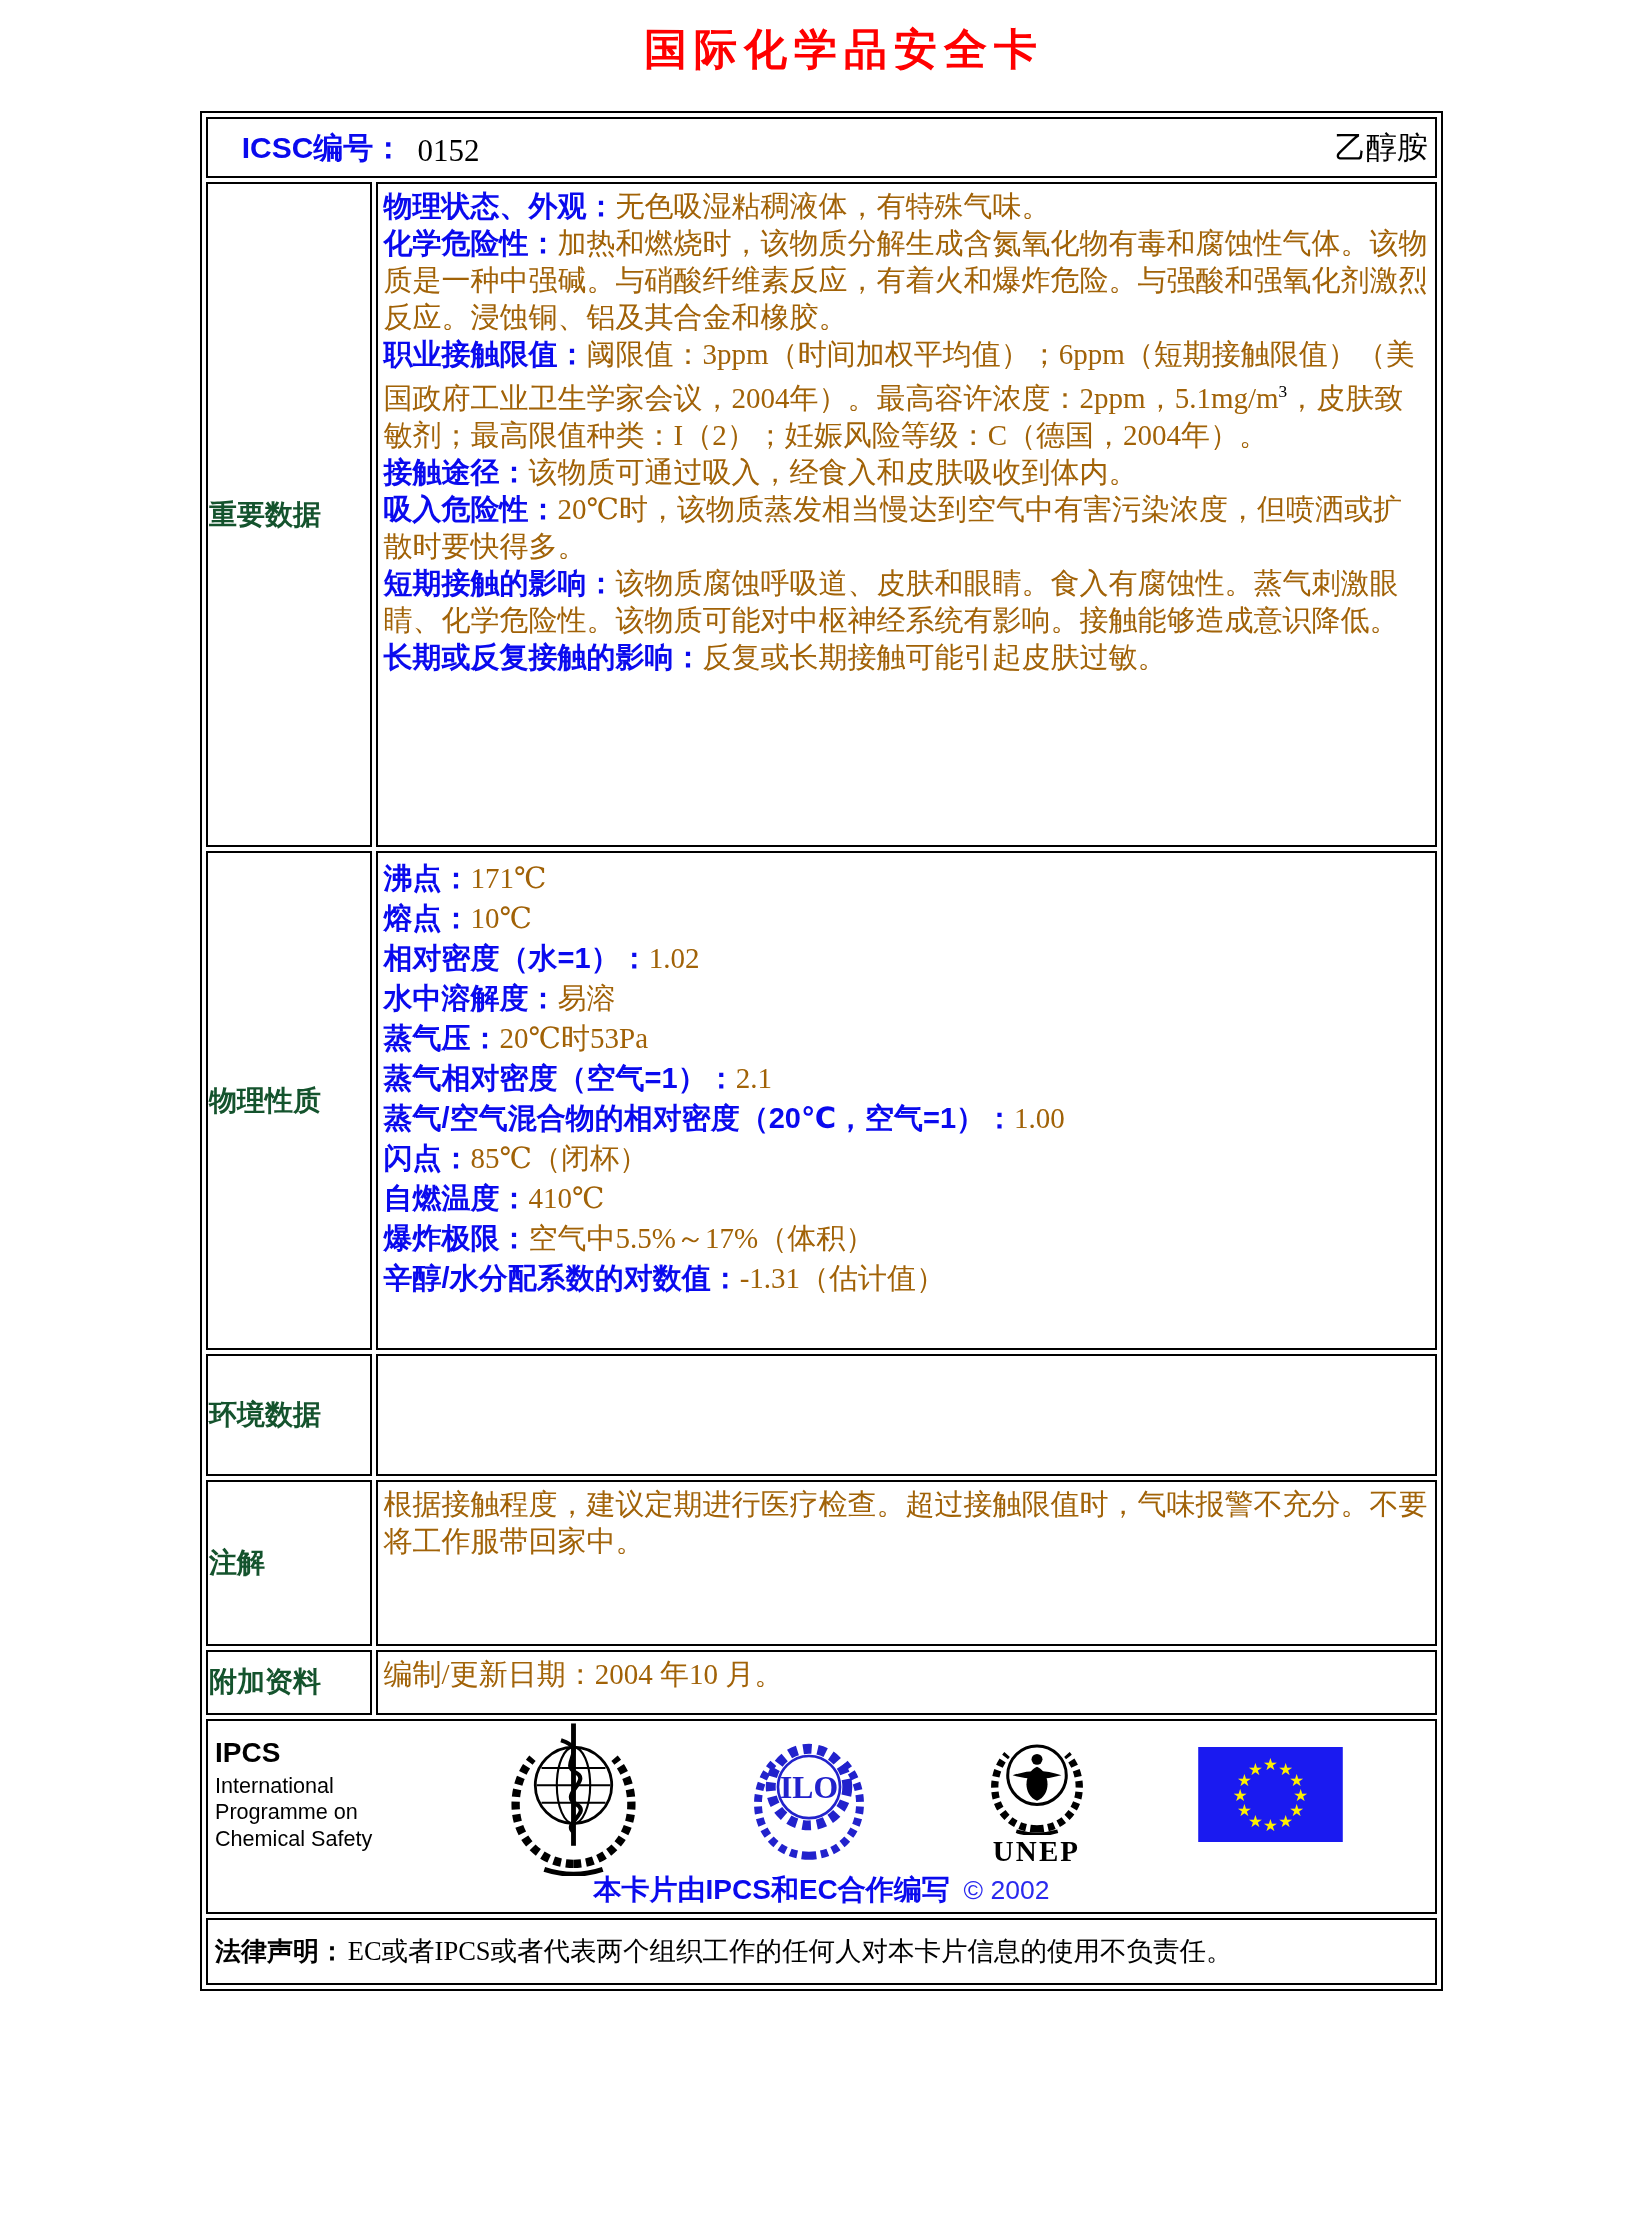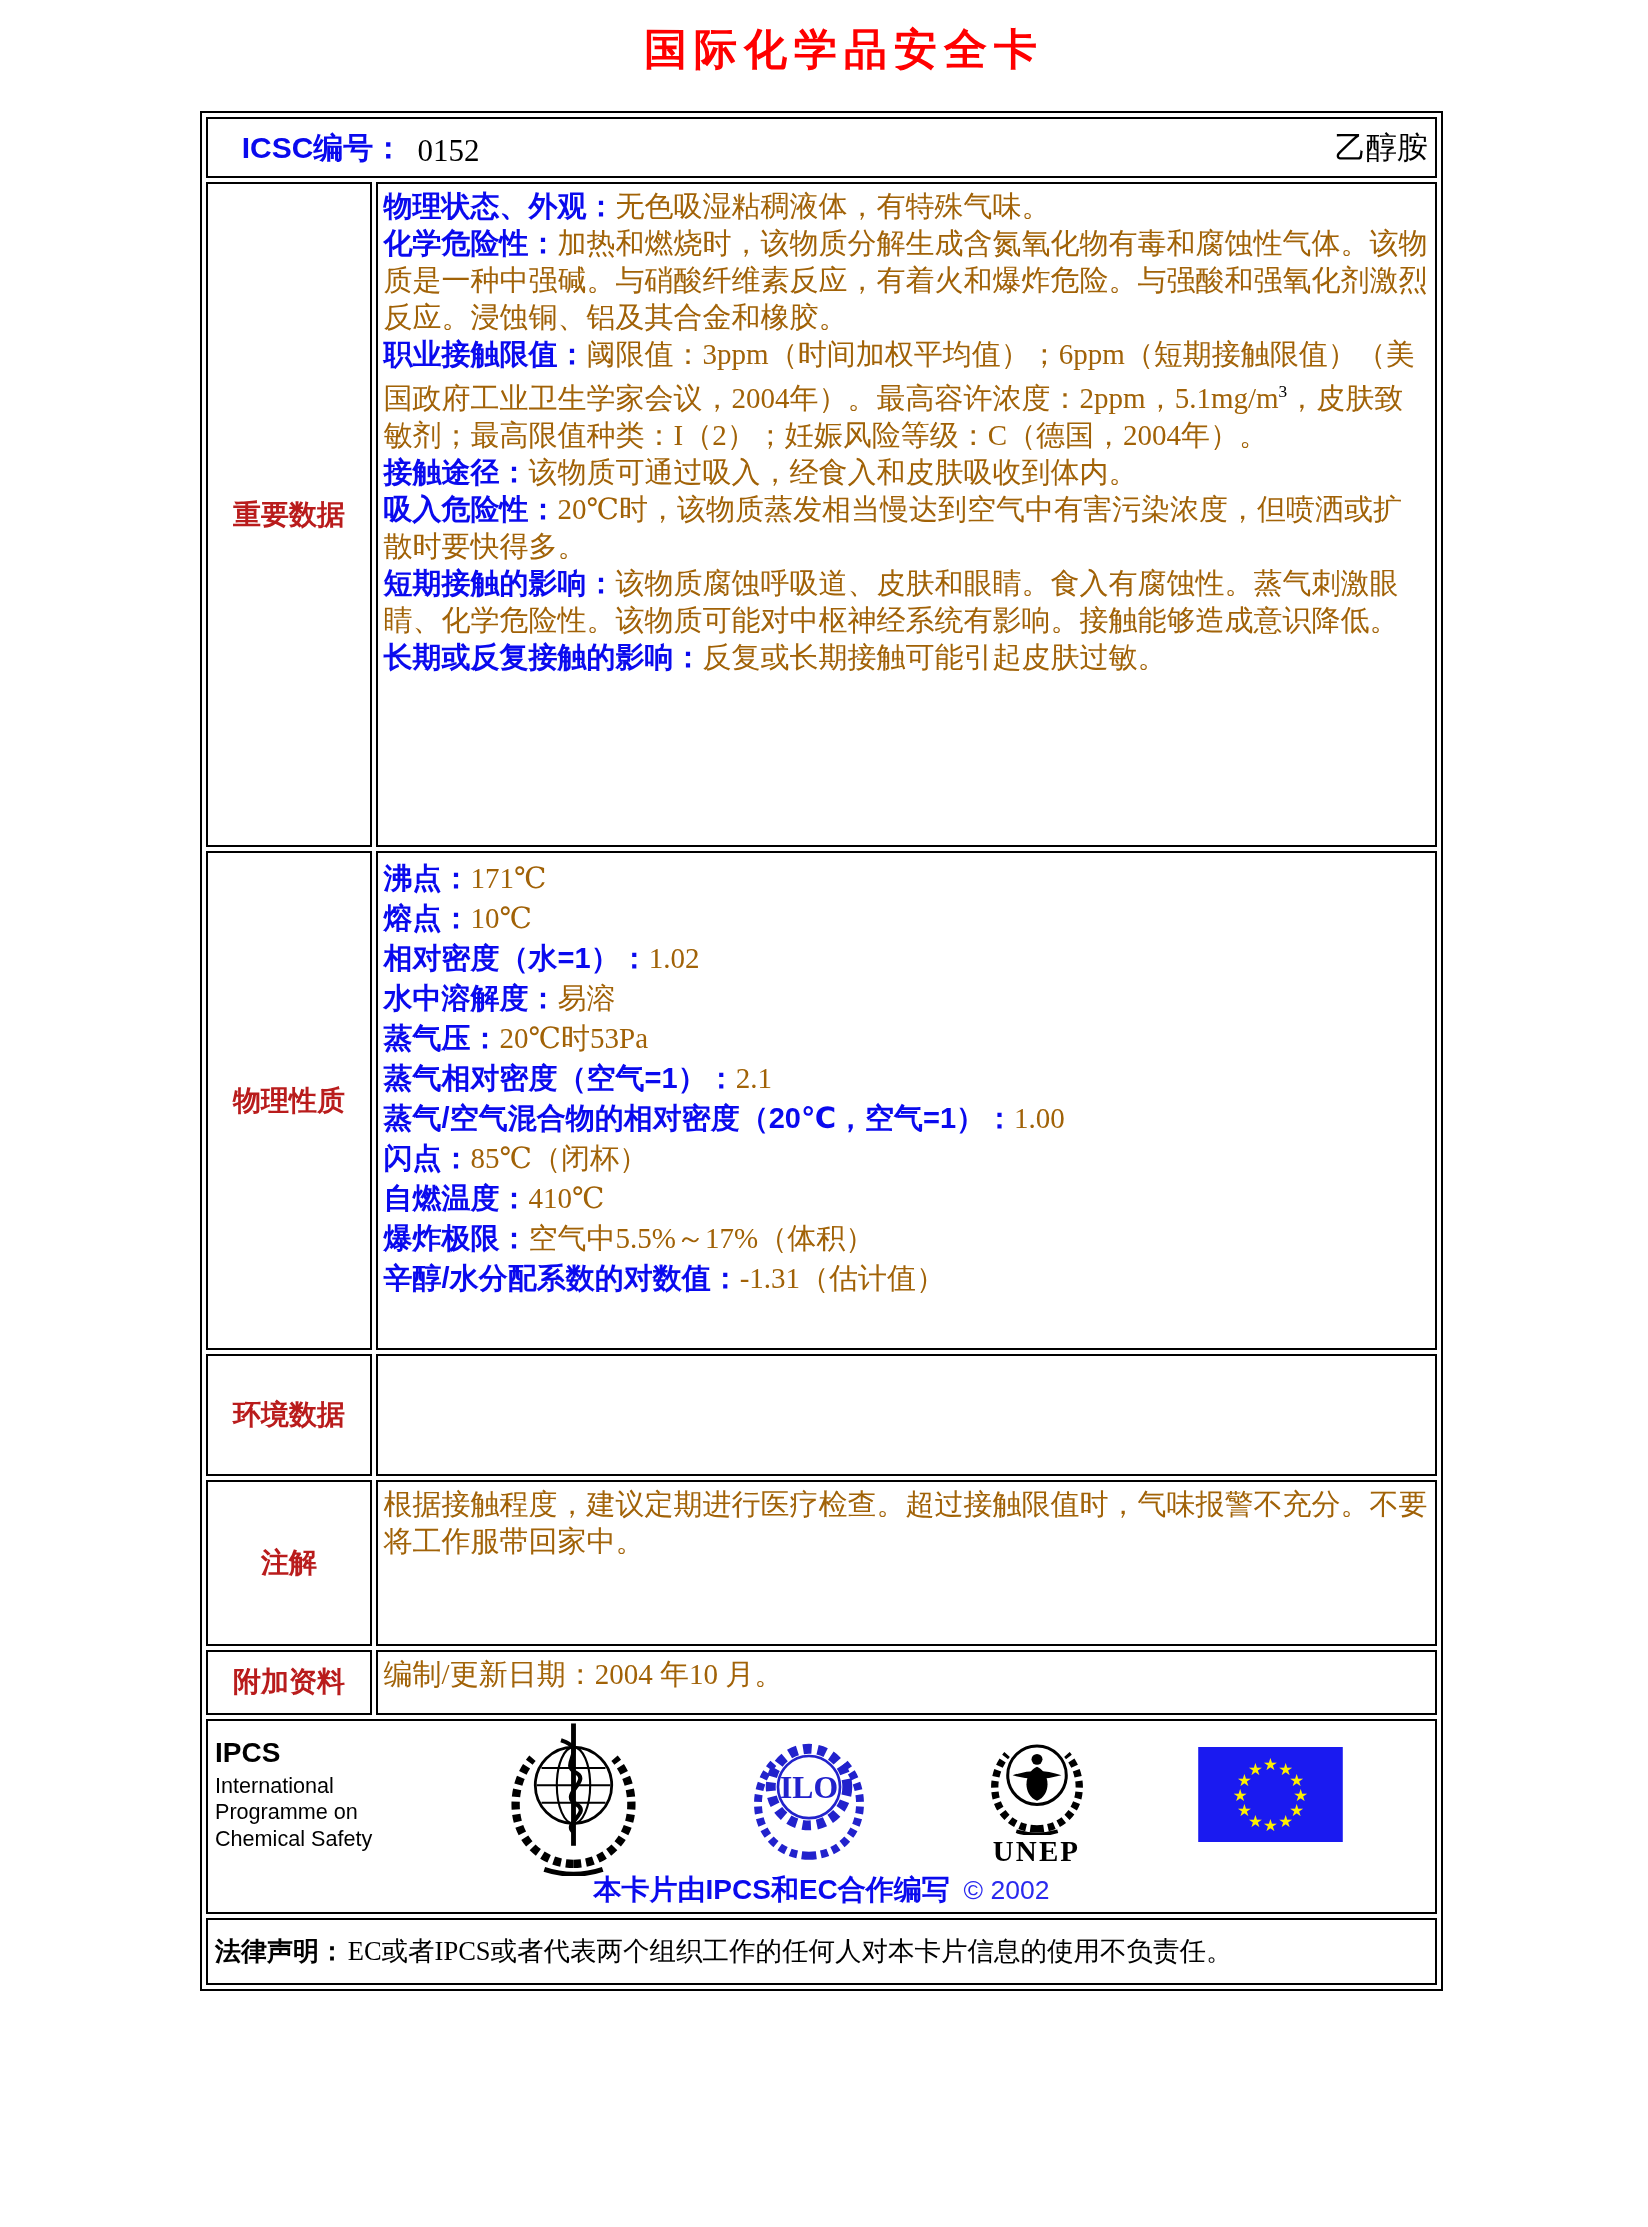--- a/index.html
+++ b/index.html
@@ -33,22 +33,22 @@
   .header-cell { vertical-align:middle; padding:0 7px 0 9.7px; }
   .header-flex { display:flex; align-items:flex-end;margin-left:24px; }
   .icsc-label {
     color:#0a0aee; font-weight:bold; font-size:30px;
     font-family:"Liberation Sans","DejaVu Sans",sans-serif;
   }
   .icsc-number { color:#000; font-size:31px; margin-left:14px; }
   .chem-name { margin-left:auto; color:#000; font-size:31px; }
 
   .label-cell {
-    vertical-align:middle; text-align:center;
-    color:#b91c1c; font-weight:bold; font-size:28px;
+    vertical-align:middle; 
+    color:#14532d; font-weight:bold; font-size:28px;
     font-family:"Liberation Sans","DejaVu Sans",sans-serif;
   }
   .content-cell { vertical-align:top; padding:4.2px 5.6px 4.2px 5.6px; }
   .content-cell p { margin:0; font-size:29px; line-height:37px; text-align:left; }
   tr.r-physical .content-cell p { line-height:40px; }
   .seg-label {
     color:#0a0aee; font-weight:bold;
     font-family:"Liberation Sans","DejaVu Sans",sans-serif;
   }
   .seg-body { color:#a16207; font-family:"Liberation Serif","DejaVu Serif",serif; }

